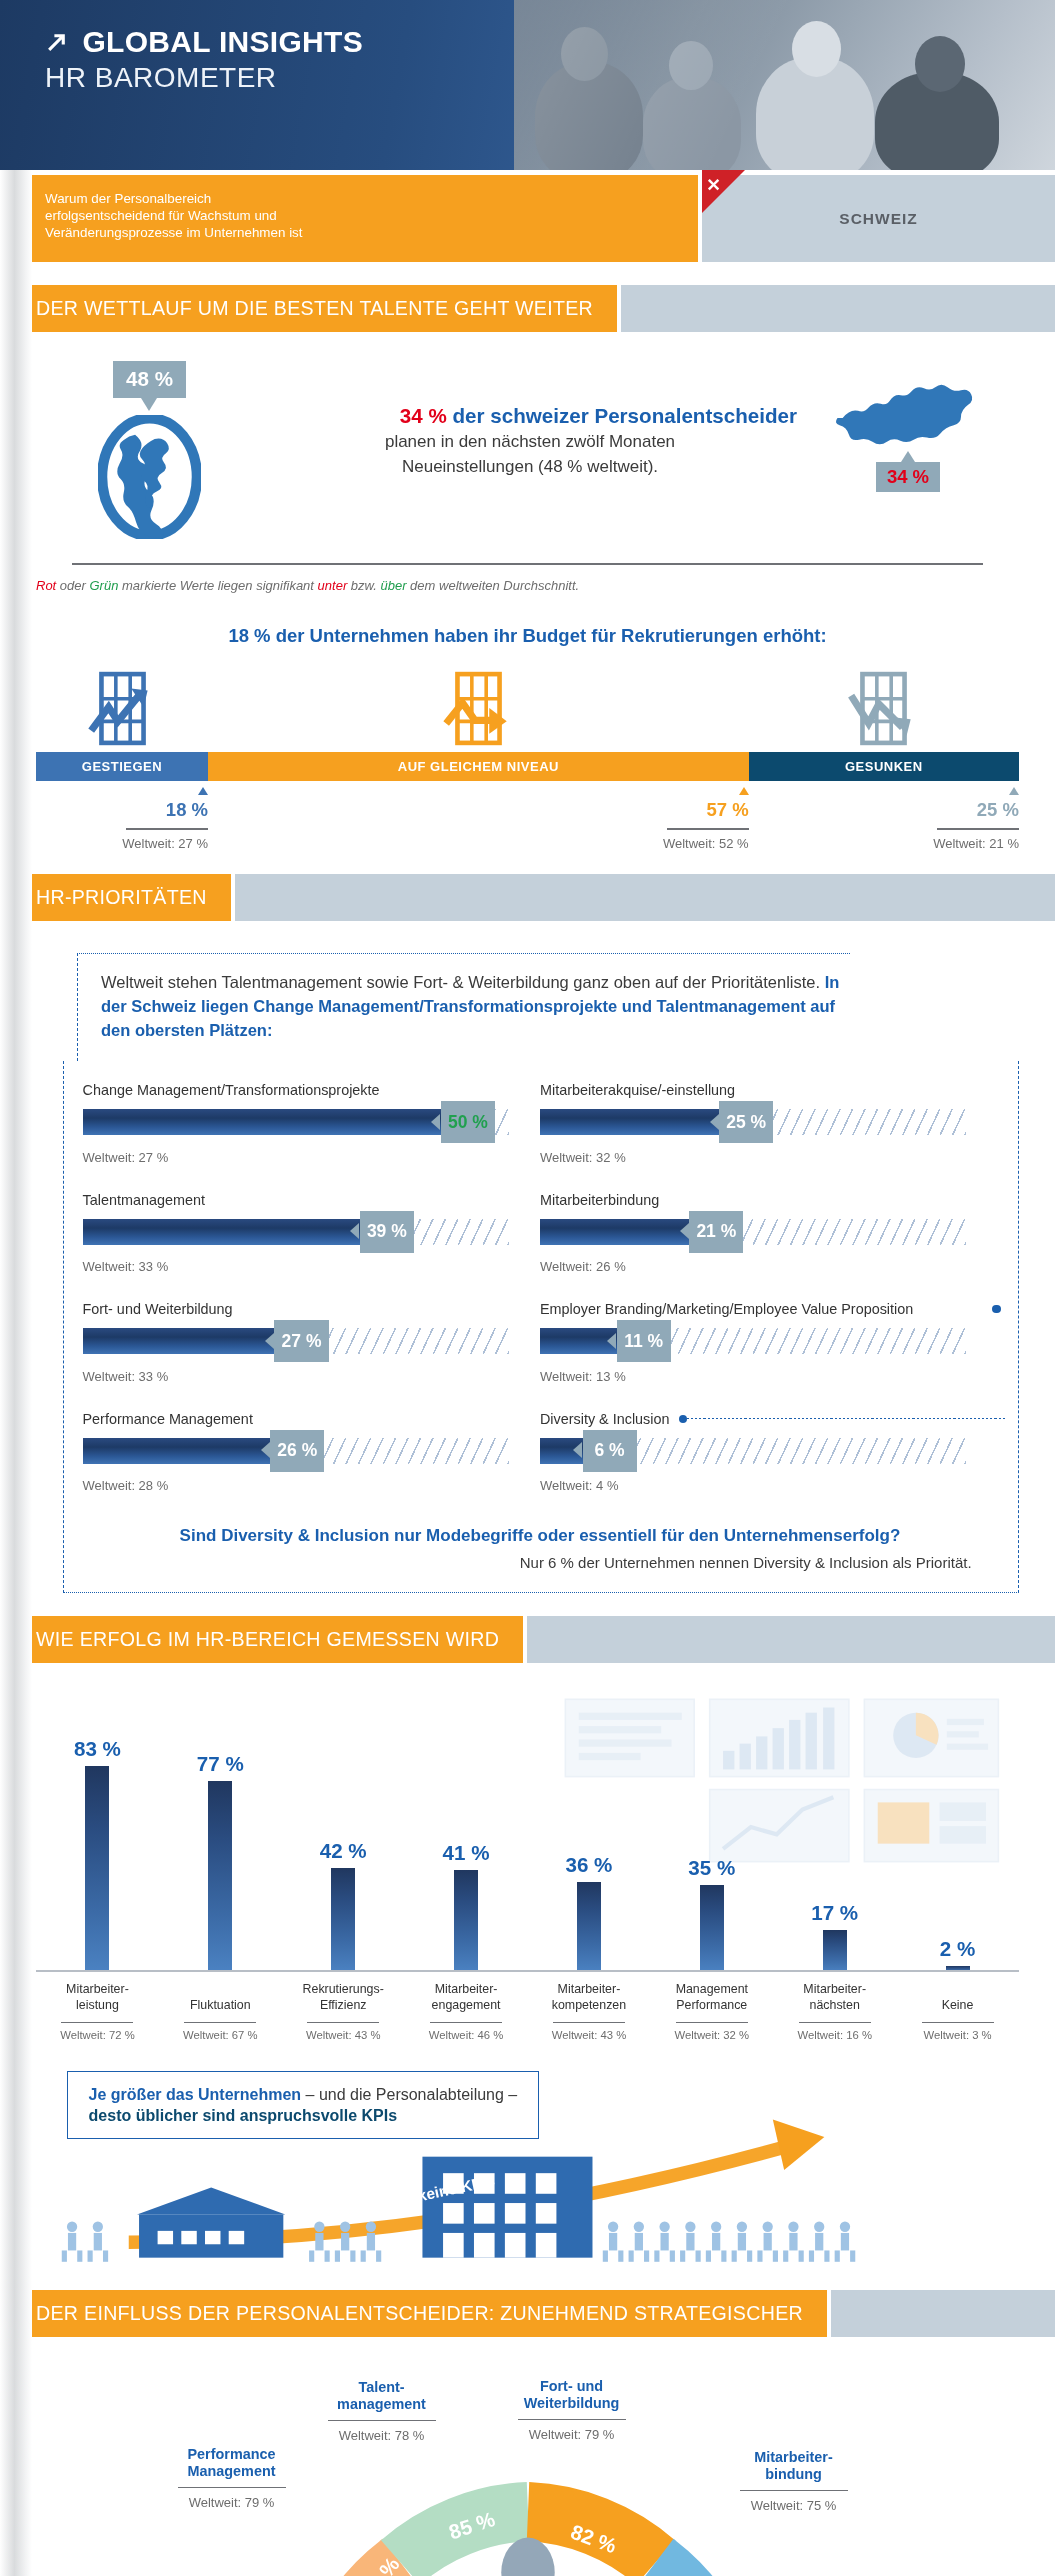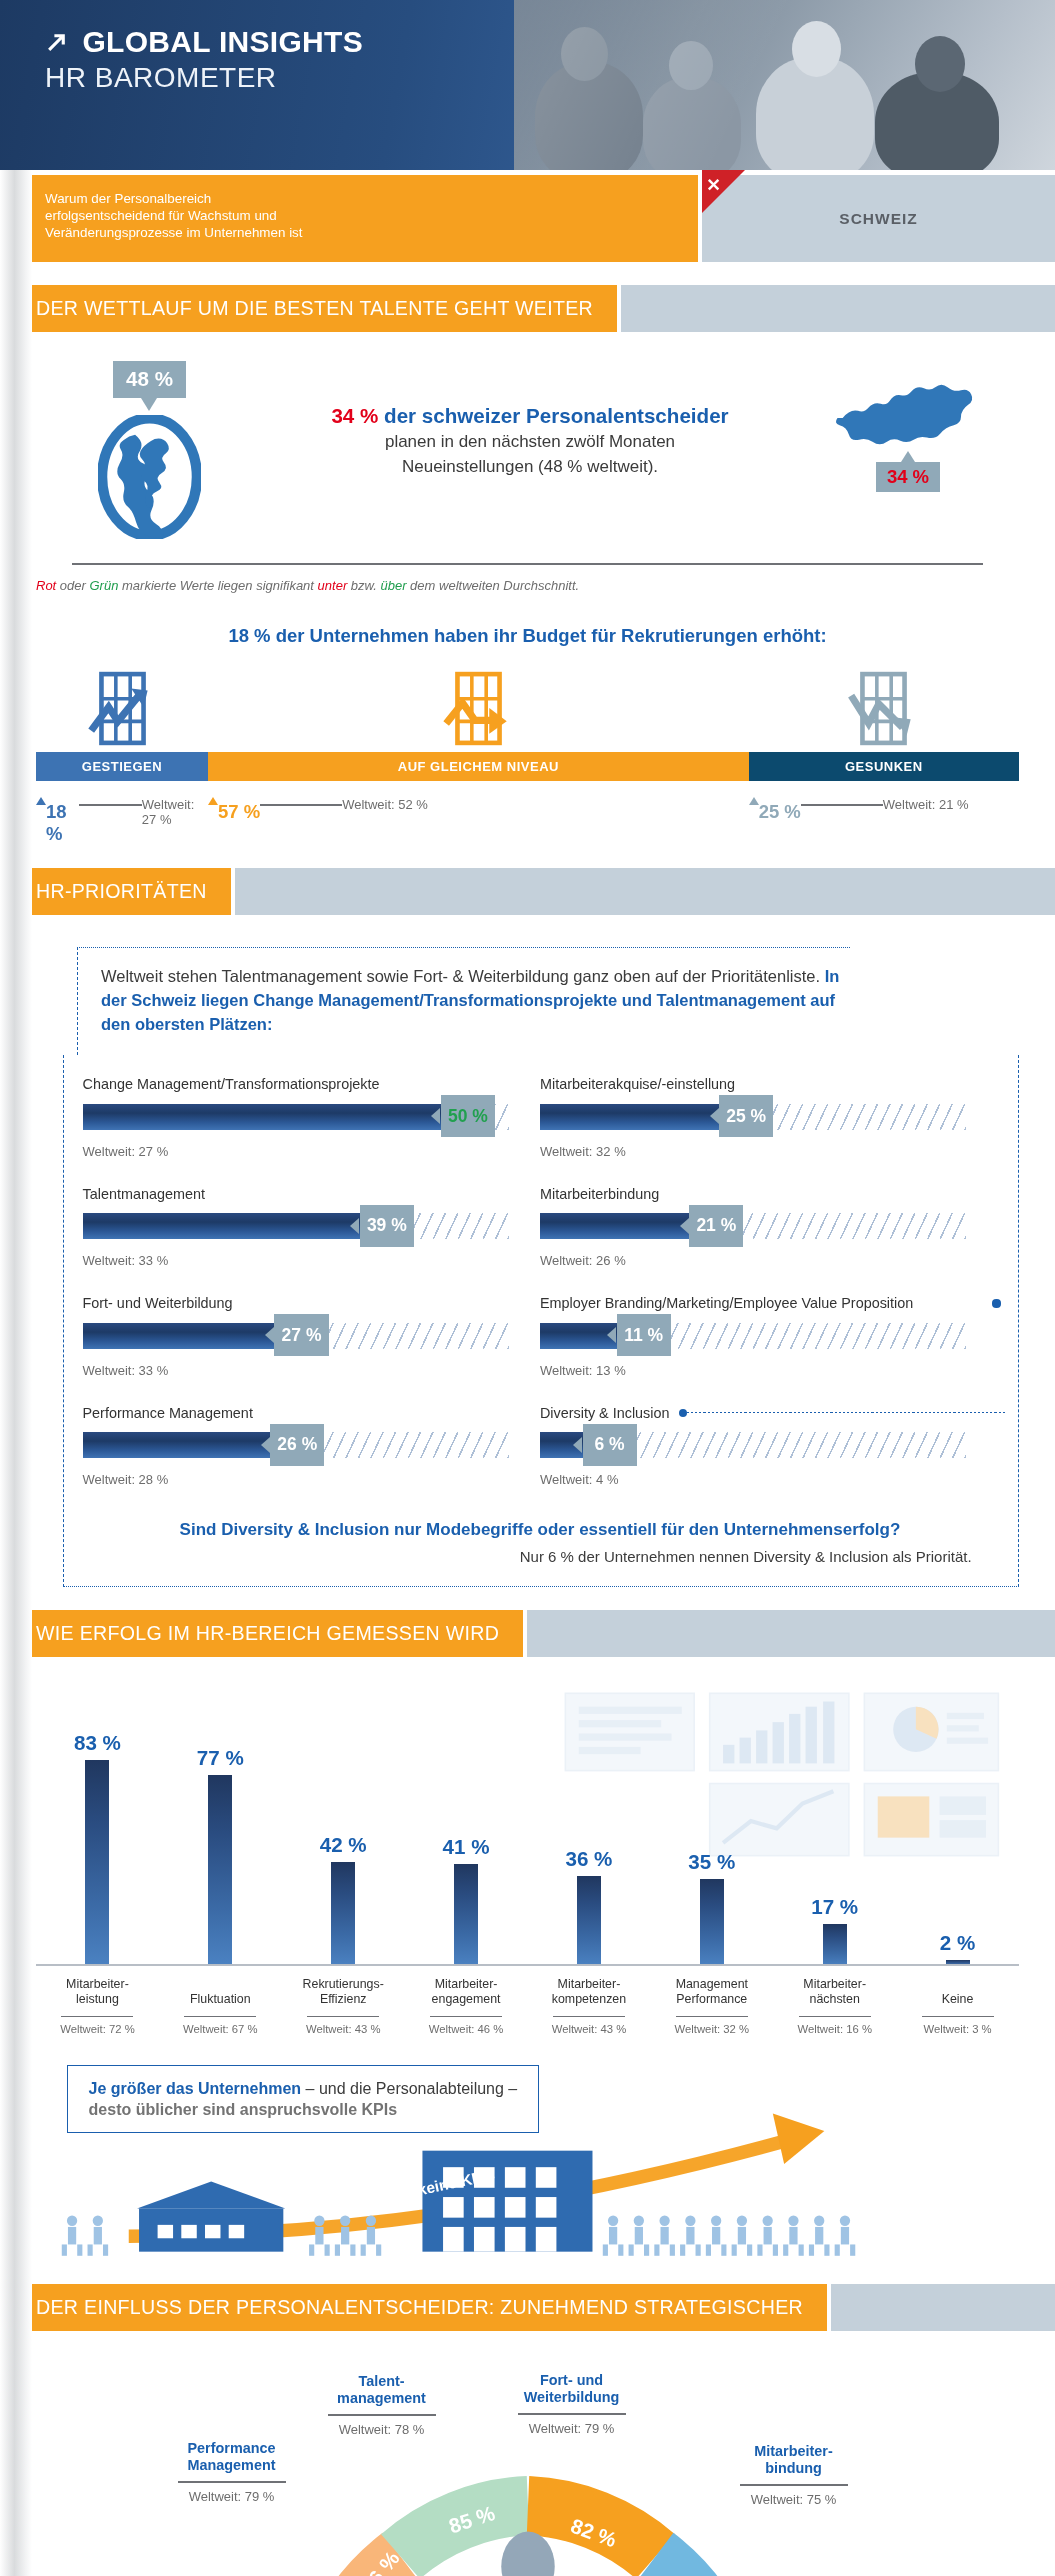--- a/index.html
+++ b/index.html
@@ -89,21 +89,21 @@
     background:#90a9b8;color:#fff;font-size:20.6px;font-weight:bold;
     padding:6.2px 13.4px;position:relative;
   }
   .callout::after{
     content:"";position:absolute;left:50%;margin-left:-8.2px;bottom:-13.4px;
     width:0;height:0;border-left:8.2px solid transparent;border-right:8.2px solid transparent;
     border-top:13.4px solid #90a9b8;
   }
   .globe{margin-top:17.5px;}
   .b1-text{flex:1;padding-top:42px;text-align:center;}
-  .b1-l1{font-size:20.6px;font-weight:bold;line-height:1.25;}
+  .b1-l1{font-size:20.6px;font-weight:bold;line-height:1.25;text-align:right;}
   .b1-red{color:#e2001a;}
   .b1-blue{color:#1a5fae;}
   .b1-l2{font-size:17px;font-weight:300;color:#3b3b3b;line-height:1.35;margin-top:2.1px;}
   .swiss-col{width:222px;display:flex;flex-direction:column;align-items:center;position:relative;padding-top:18.5px;}
   .swiss-badge{
     background:#90a9b8;color:#e2001a;font-size:18.5px;font-weight:bold;
     padding:4.1px 11.3px;margin-top:8.2px;position:relative;
   }
   .swiss-badge::before{
     content:"";position:absolute;left:50%;margin-left:-7.2px;top:-11.3px;
@@ -124,21 +124,21 @@
   .budget{margin-top:17.5px;}
   .budget-icons{display:flex;}
   .bi{display:flex;justify-content:center;align-items:flex-end;height:82px;}
   .bi.c1{width:17.5%;} .bi.c2{width:55%;} .bi.c3{width:27.5%;}
   .budget-bar{display:flex;height:29px;margin-top:5.2px;}
   .bb{display:flex;align-items:center;justify-content:center;color:#fff;font-size:13px;font-weight:bold;letter-spacing:0.5px;}
   .bb.c1{width:17.5%;background:#3d73b3;}
   .bb.c2{width:55%;background:#f6a01f;}
   .bb.c3{width:27.5%;background:#0c4a6e;}
   .budget-vals{display:flex;margin-top:0;}
-  .bv{display:flex;align-items:flex-start;padding-top:16px;}
+  .bv{display:flex;flex-direction:column;align-items:flex-end;padding-top:6px;}
   .bv.c1{width:17.5%;} .bv.c2{width:55%;} .bv.c3{width:27.5%;}
   .bv .tri{width:0;height:0;border-left:5.7px solid transparent;border-right:5.7px solid transparent;}
   .bv.c1 .tri{border-bottom:8.2px solid #3d73b3;}
   .bv.c2 .tri{border-bottom:8.2px solid #f6a01f;}
   .bv.c3 .tri{border-bottom:8.2px solid #90a9b8;}
   .bv .pct{font-size:18.5px;font-weight:bold;margin-top:4.1px;}
   .bv.c1 .pct{color:#3d73b3;} .bv.c2 .pct{color:#f6a01f;} .bv.c3 .pct{color:#90a9b8;}
   .bv .ul{width:82px;height:1.5px;background:#6f7176;margin:7.2px 0 6.2px 0;}
   .bv .ww{font-size:13px;color:#6d6d6d;font-weight:300;}
   
@@ -213,21 +213,21 @@
   .lab-ul{width:72px;height:1.5px;background:#6f7176;margin:5.2px 0 6.2px 0;}
   .lab-ww{font-size:11.3px;color:#6d6d6d;font-weight:300;}
   
   .kpi-block{position:relative;margin-top:30px;height:196px;}
   .kpi-box{
     border:1.5px solid #1a5fae;background:#fff;padding:13.4px 20.6px;
     position:absolute;left:31px;top:0;z-index:3;
   }
   .kpi-box .l1{font-size:16px;color:#3b3b3b;font-weight:300;}
   .kpi-box .l1 b{color:#1a5fae;font-weight:bold;}
-  .kpi-box .l2{font-size:16px;color:#737373;font-weight:bold;margin-top:3.1px;}
+  .kpi-box .l2{font-size:16px;color:#0c4a6e;font-weight:bold;margin-top:3.1px;}
   .kpi-art{position:absolute;left:0;top:36px;width:100%;height:155px;}
   
   .arc-block{position:relative;margin-top:10.3px;height:422px;}
   .arc-lab{position:absolute;text-align:center;}
   .arc-lab .nm{font-size:14.4px;font-weight:bold;color:#1a5fae;line-height:1.22;}
   .arc-lab .ul{height:1.5px;background:#6f7176;margin:6.2px auto 6.2px auto;width:108px;}
   .arc-lab .ww{font-size:13px;color:#6d6d6d;font-weight:300;}
   .left-shadow{
     position:absolute;left:0;top:170px;bottom:57px;width:32px;
     background:linear-gradient(90deg,#ffffff 0%,#d9dbdd 45%,#f2f3f4 80%,#ffffff 100%);

